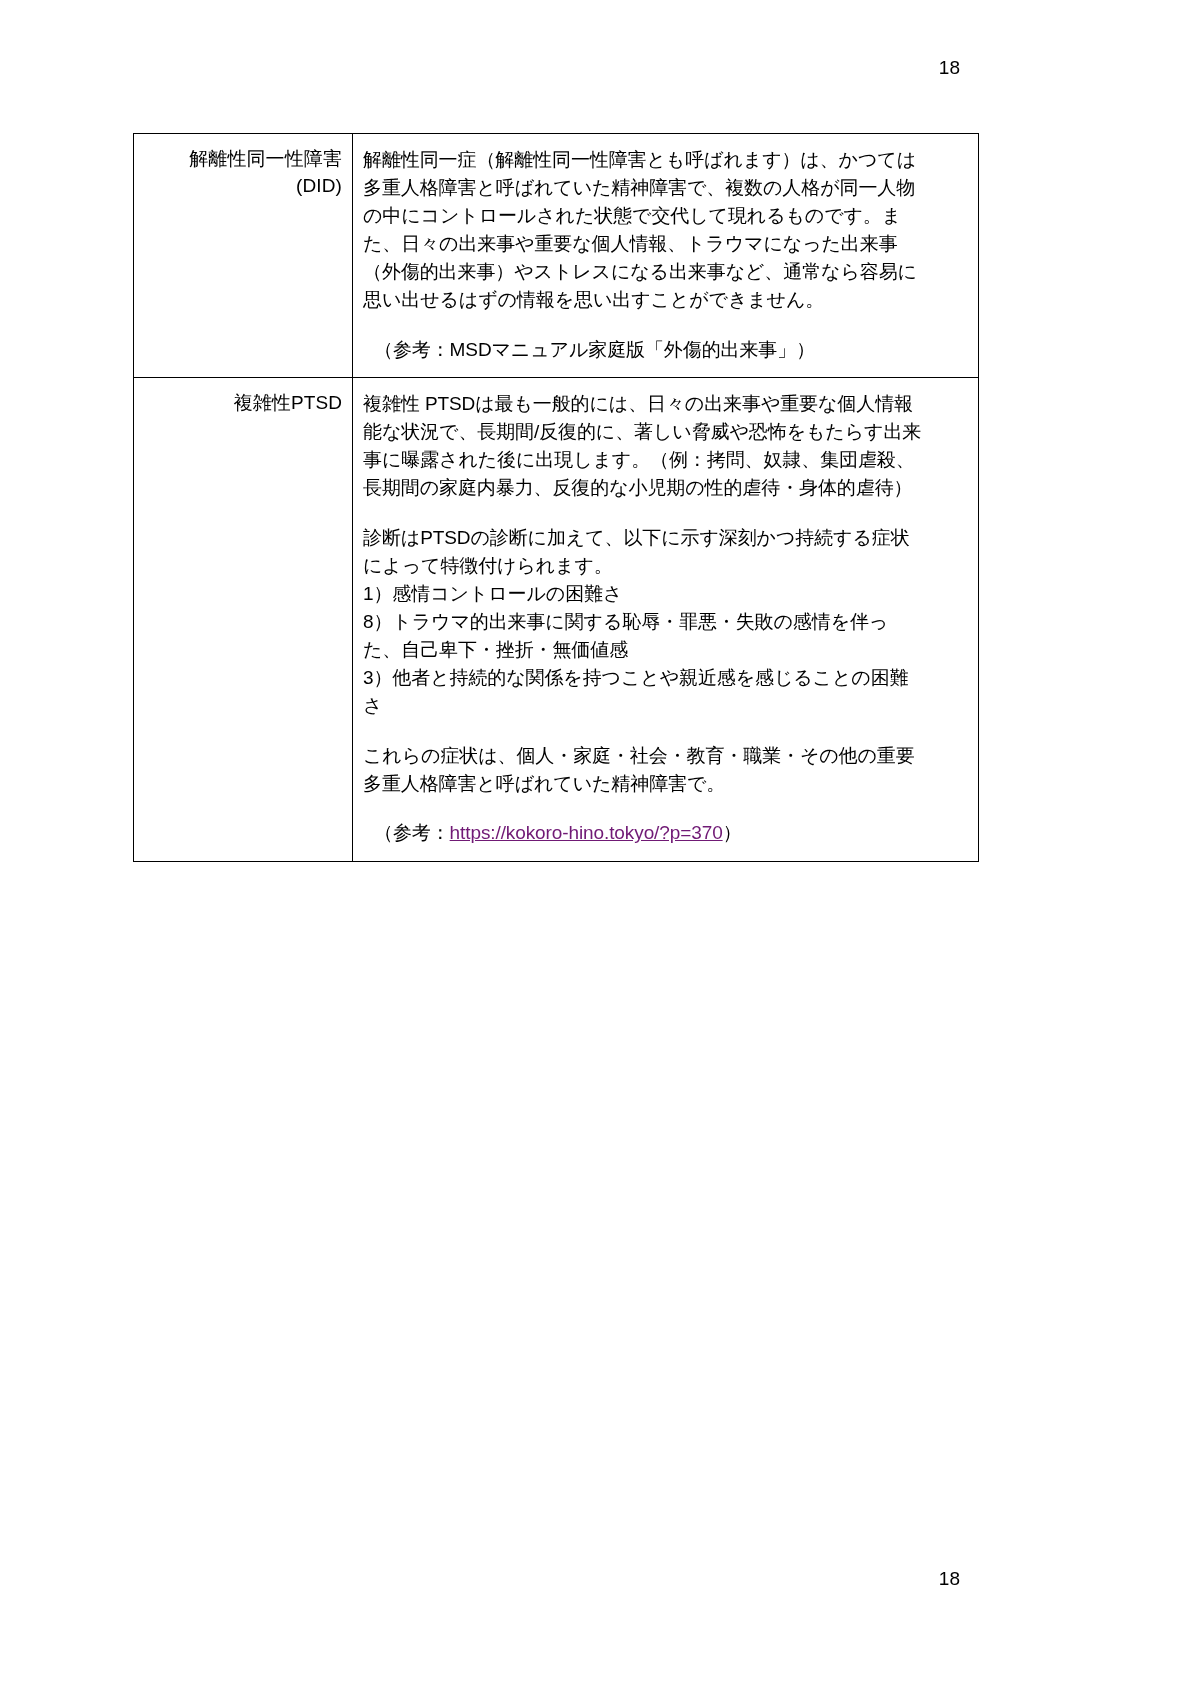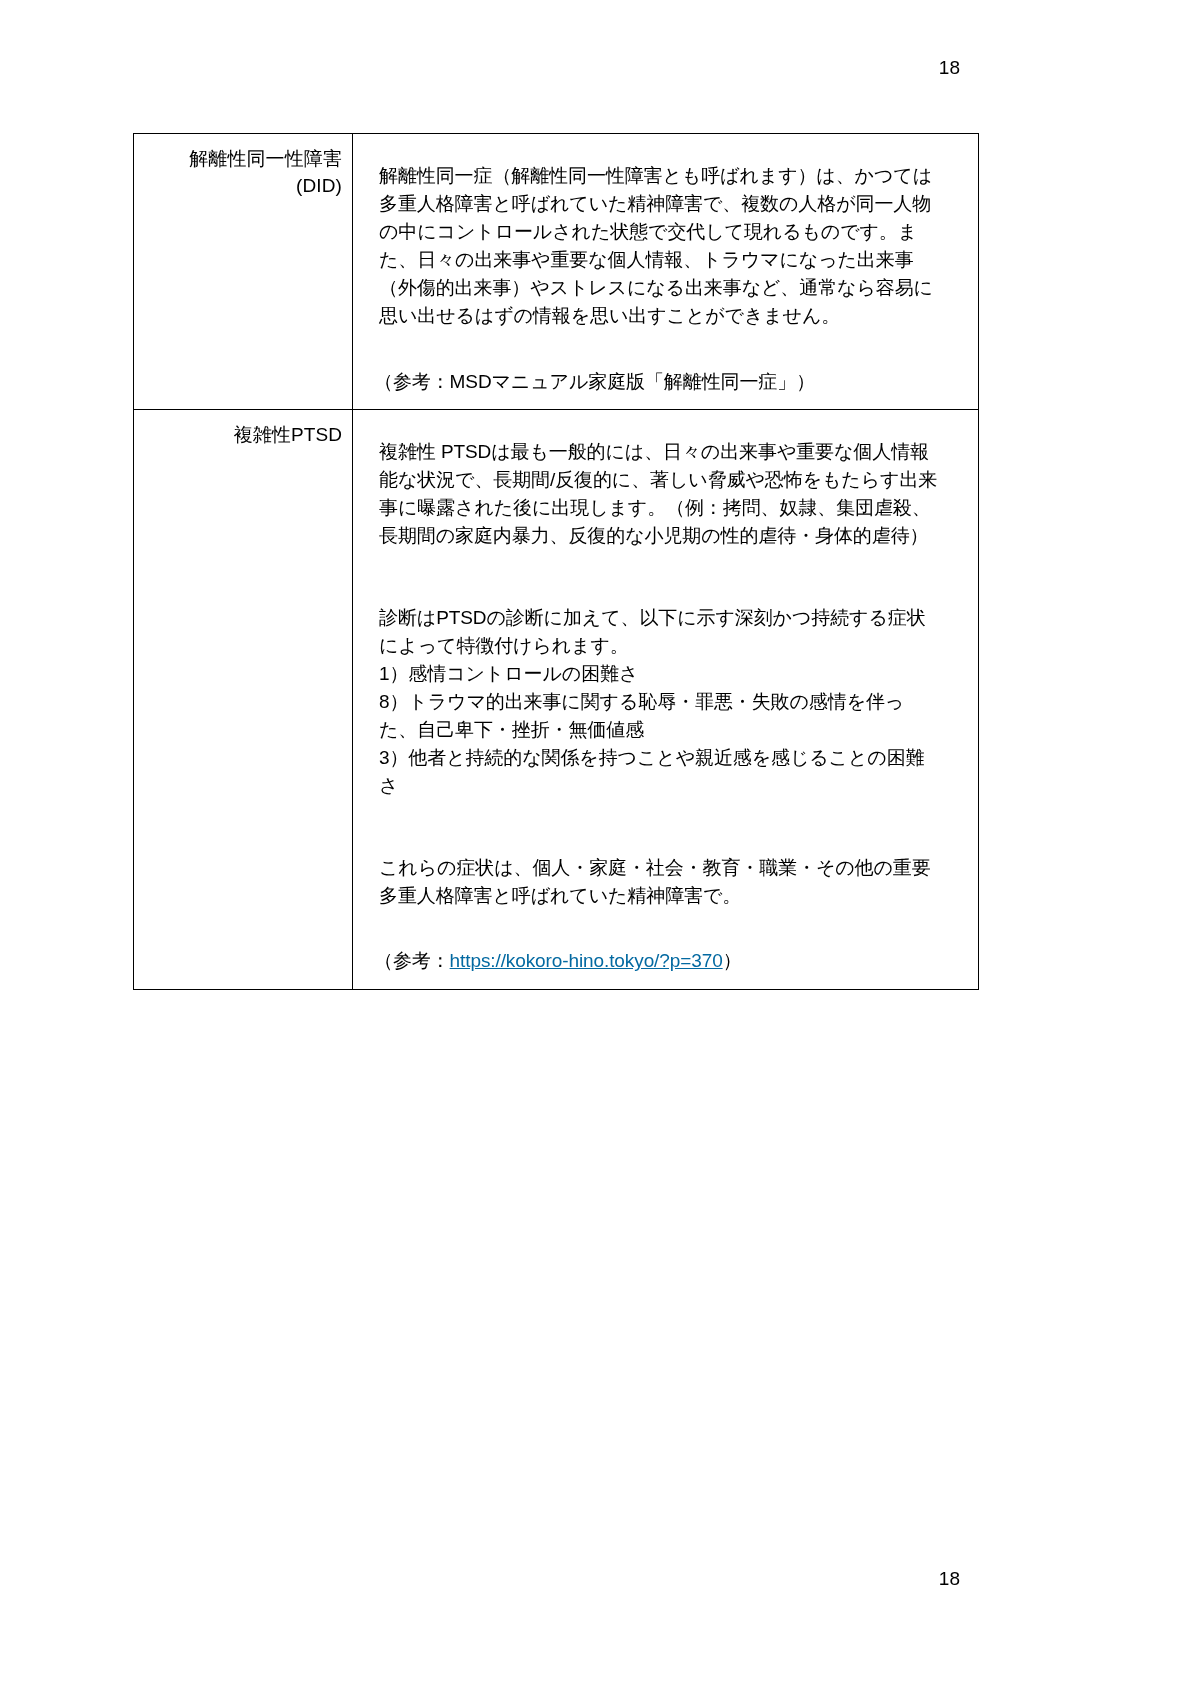--- a/index.html
+++ b/index.html
@@ -63,33 +63,33 @@
     line-height: 1.42;
     letter-spacing: 0.1px;
     white-space: pre-line;
   }
   .desc-block {
     font-size: 19px;
     line-height: 1.47;
     letter-spacing: -0.1px;
   }
   .desc-para {
-    margin: 16px;
+    margin: 0;
     white-space: pre-line;
   }
   .desc-gap {
     height: 22px;
   }
   .ref-line {
     margin: 0;
     padding-left: 11px;
     white-space: pre-line;
   }
   .link {
-    color: #0369a1;
+    color: #701a75;
   }
   .row-one-desc { padding-bottom: 16px; }
   .row-two-desc { padding-bottom: 16px; }
 </style>
 </head>
 <body>
 
 <div class="page">
 
   <div class="page-number-top">18</div>
@@ -103,21 +103,21 @@
         </td>
         <td class="col-desc row-one-desc">
           <div class="desc-block">
             <p class="desc-para">解離性同一症（解離性同一性障害とも呼ばれます）は、かつては
 多重人格障害と呼ばれていた精神障害で、複数の人格が同一人物
 の中にコントロールされた状態で交代して現れるものです。ま
 た、日々の出来事や重要な個人情報、トラウマになった出来事
 （外傷的出来事）やストレスになる出来事など、通常なら容易に
 思い出せるはずの情報を思い出すことができません。</p>
             <div class="desc-gap"></div>
-            <p class="ref-line">（参考：MSDマニュアル家庭版「解離性同一症」）</p>
+            <p class="ref-line">（参考：MSDマニュアル家庭版「外傷的出来事」）</p>
           </div>
         </td>
       </tr>
       <tr>
         <td class="col-term">
           <div class="term-text">複雑性PTSD</div>
         </td>
         <td class="col-desc row-two-desc">
           <div class="desc-block">
             <p class="desc-para">複雑性 PTSDは最も一般的には、日々の出来事や重要な個人情報

